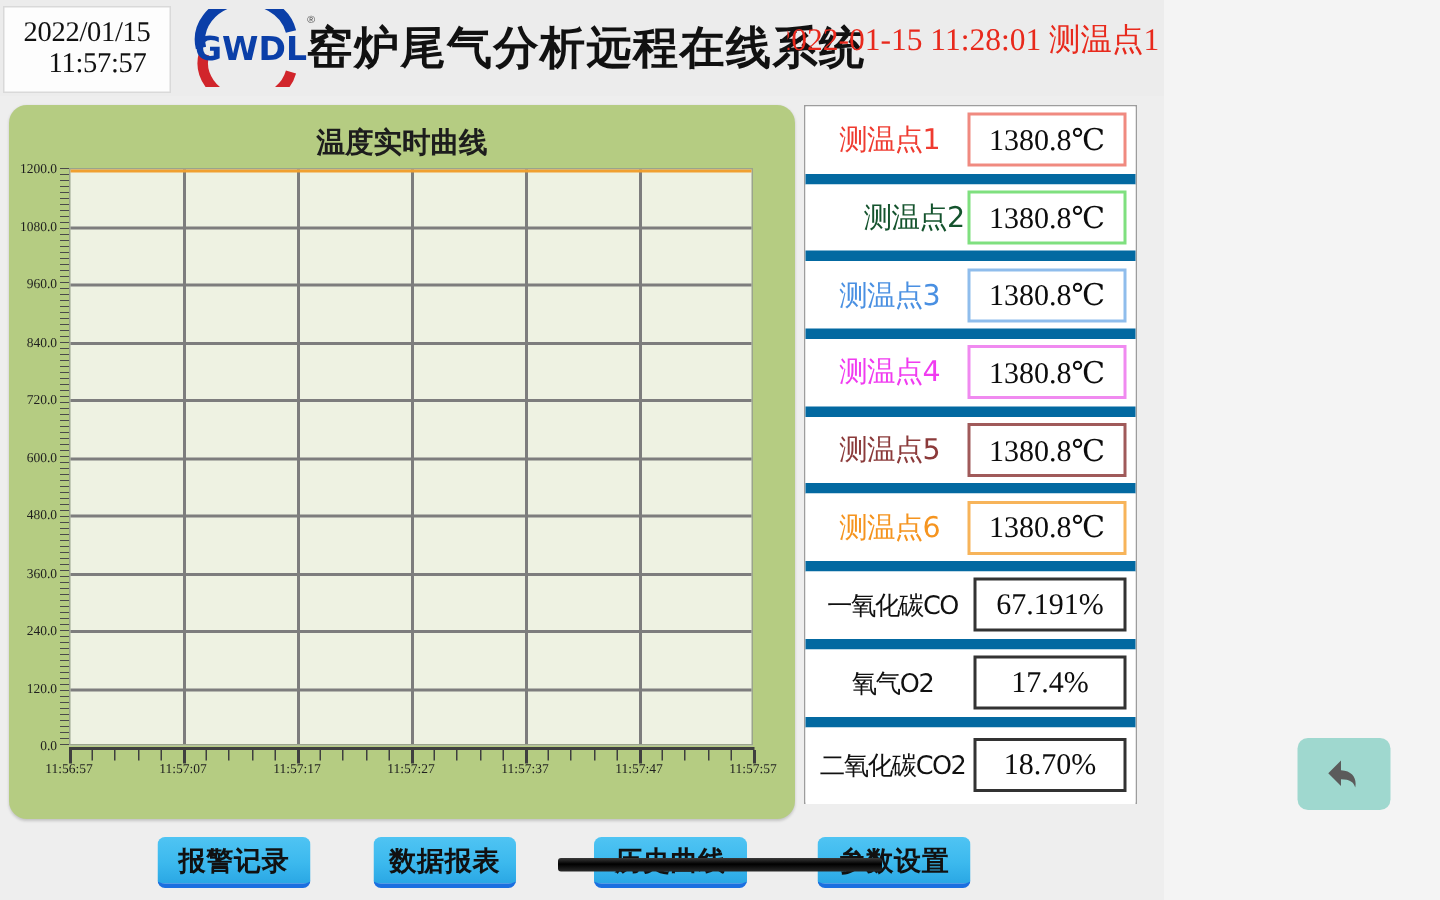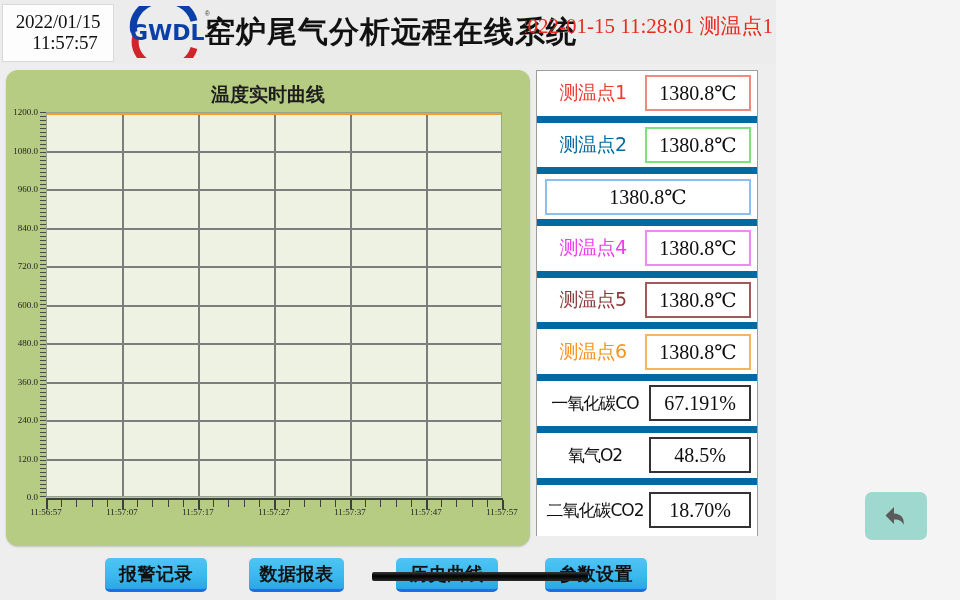--- a/index.html
+++ b/index.html
@@ -318,45 +318,46 @@
         <div class="x-label" style="left: 496px;">11:57:57</div>
       </div>
   </div>
 
   <div class="readout-panel">
       <div class="ro-row">
         <div class="ro-label" style="color: rgb(239, 59, 48);">测温点1</div>
         <div class="ro-value" style="border-color: rgb(240, 138, 128);">1380.8℃</div>
       </div>
       <div class="ro-row">
-        <div class="ro-label" style="color: #0369a1;">测温点2</div>
+        <div class="ro-label" style="color: #14532d; text-align: right;">测温点2</div>
         <div class="ro-value" style="border-color: rgb(127, 224, 127);">1380.8℃</div>
       </div>
       <div class="ro-row">
+        <div class="ro-label" style="color: rgb(74, 144, 226);">测温点3</div>
         <div class="ro-value" style="border-color: rgb(143, 189, 236);">1380.8℃</div>
       </div>
       <div class="ro-row">
         <div class="ro-label" style="color: rgb(240, 59, 240);">测温点4</div>
         <div class="ro-value" style="border-color: rgb(240, 138, 240);">1380.8℃</div>
       </div>
       <div class="ro-row">
         <div class="ro-label" style="color: rgb(139, 58, 58);">测温点5</div>
         <div class="ro-value" style="border-color: rgb(160, 90, 90);">1380.8℃</div>
       </div>
       <div class="ro-row">
         <div class="ro-label" style="color: rgb(245, 148, 31);">测温点6</div>
         <div class="ro-value" style="border-color: rgb(247, 180, 90);">1380.8℃</div>
       </div>
       <div class="ro-row">
         <div class="ro-label gas" style="color: rgb(17, 17, 17);">一氧化碳CO</div>
         <div class="ro-value" style="border-color: rgb(51, 51, 51);">67.191%</div>
       </div>
       <div class="ro-row">
         <div class="ro-label gas" style="color: rgb(17, 17, 17);">氧气O2</div>
-        <div class="ro-value" style="border-color: rgb(51, 51, 51);">48.5%</div>
+        <div class="ro-value" style="border-color: rgb(51, 51, 51);">17.4%</div>
       </div>
       <div class="ro-row">
         <div class="ro-label gas" style="color: rgb(17, 17, 17);">二氧化碳CO2</div>
         <div class="ro-value" style="border-color: rgb(51, 51, 51);">18.70%</div>
       </div>
     </div>
 
   <div id="button-bar">
       <div class="btn" style="left: 105px; top: 558px; width: 102px;">报警记录</div>
       <div class="btn" style="left: 249px; top: 558px; width: 95px;">数据报表</div>

